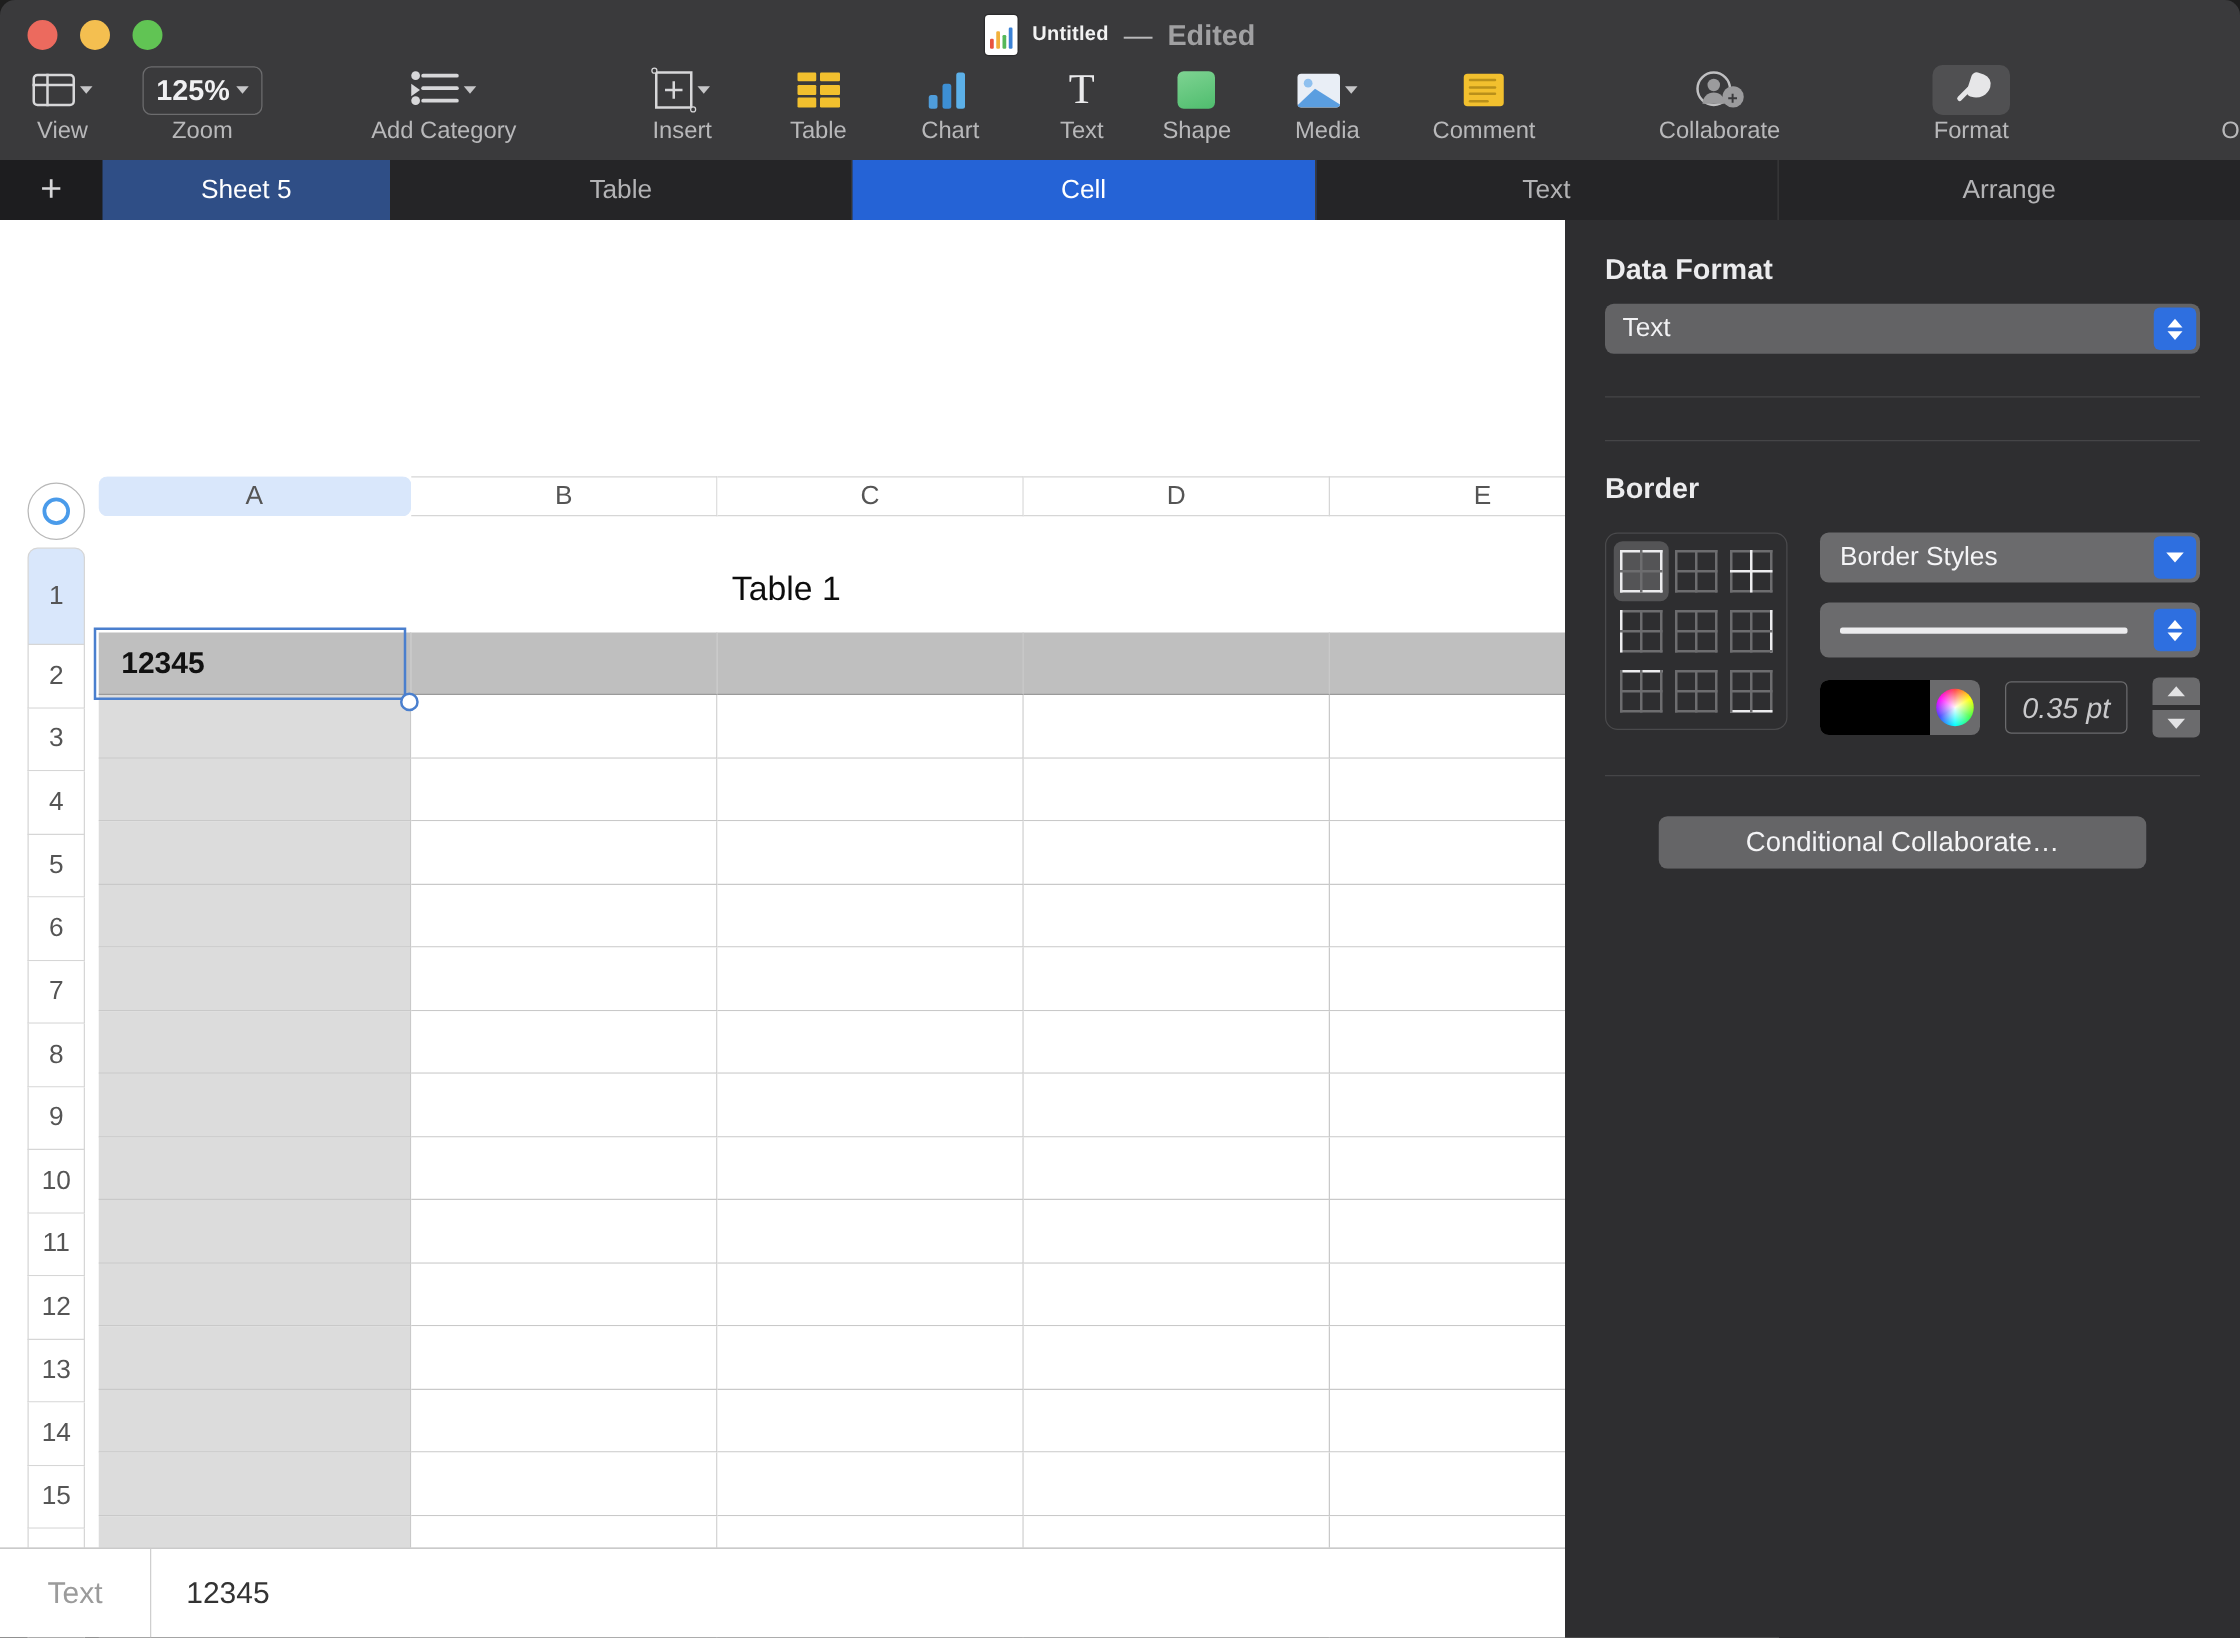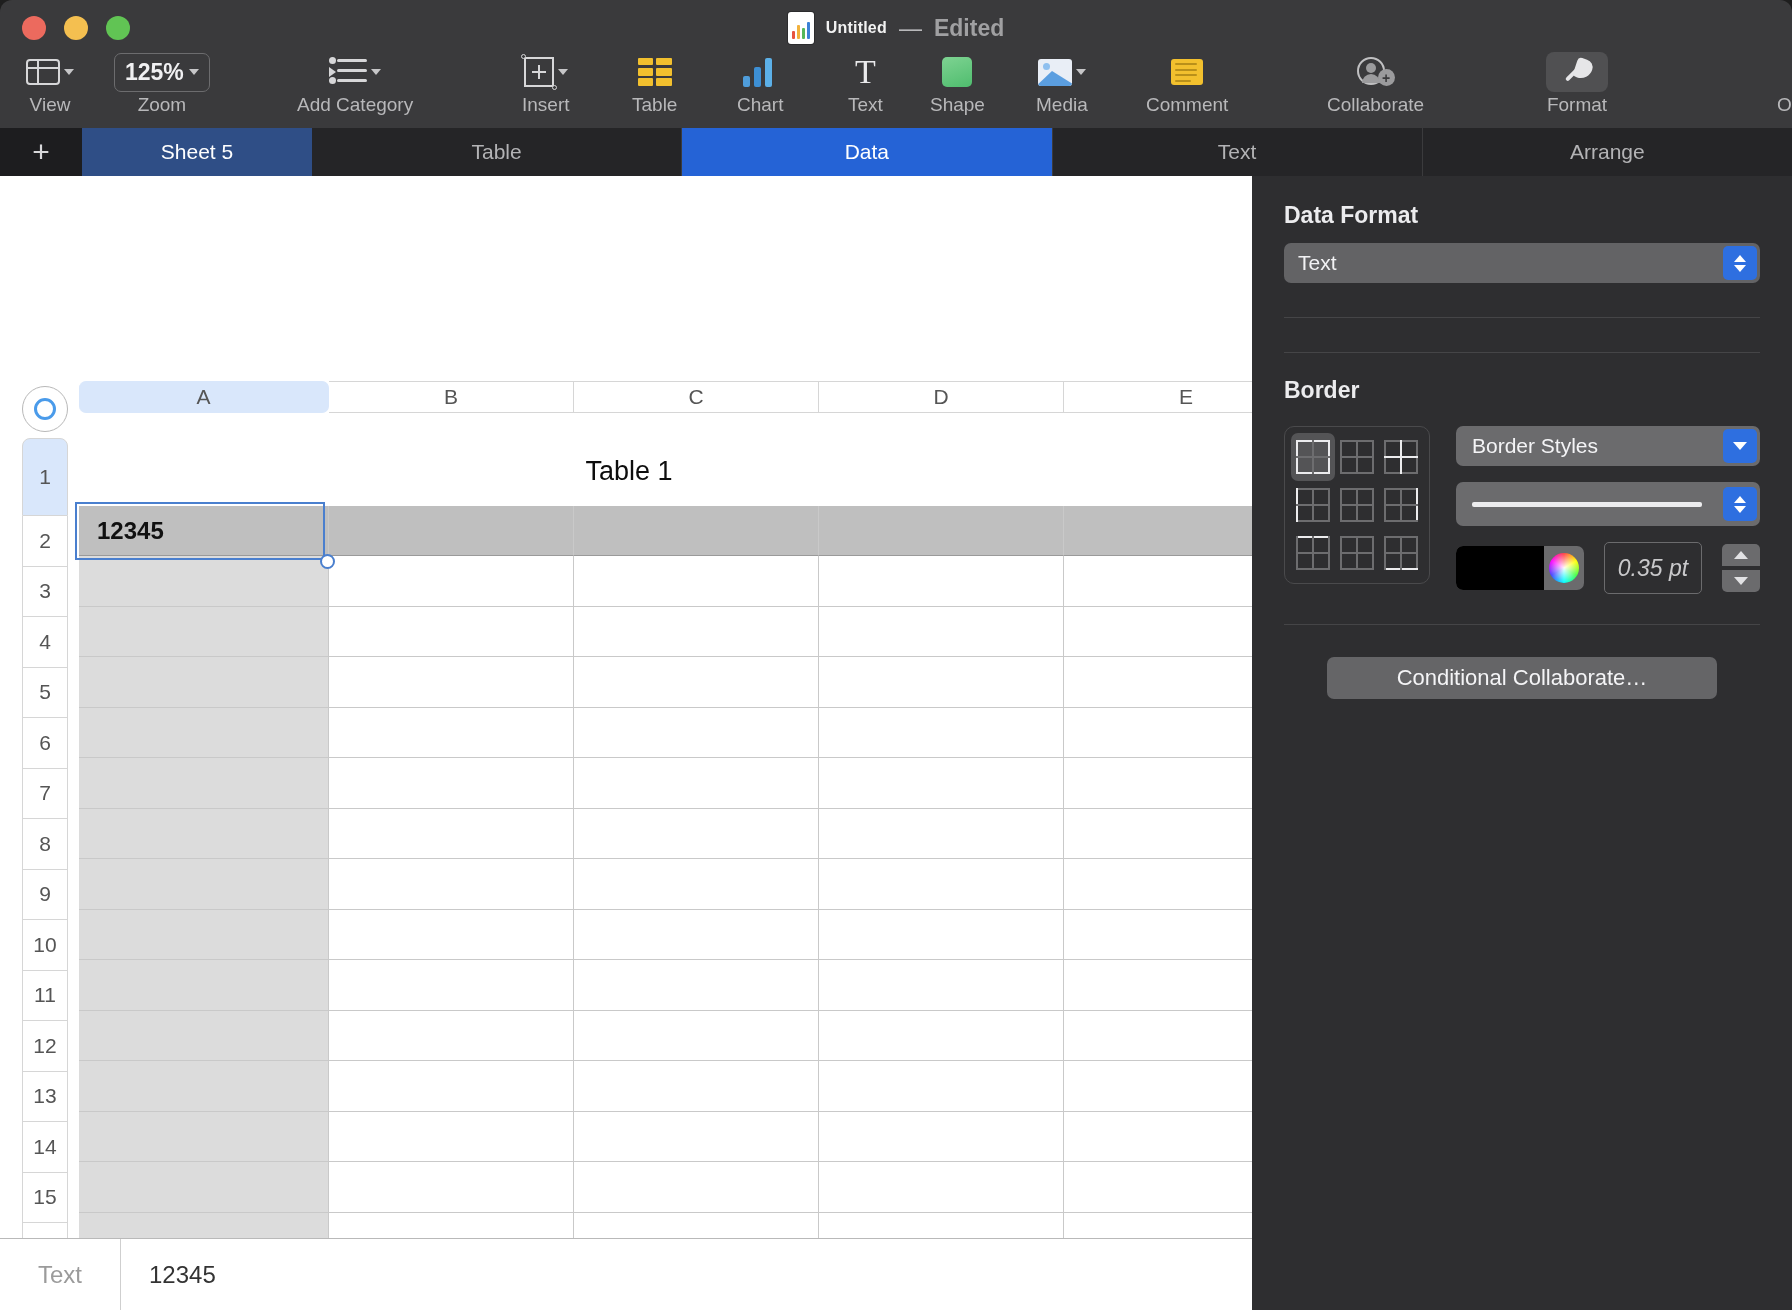--- a/index.html
+++ b/index.html
@@ -228,21 +228,21 @@
   .line-sel { position:relative; height:44px; background:#6b6b6d; border-radius:7px; display:flex; align-items:center; padding:0 50px 0 16px; }
   .line-sel .ln { width:230px; height:5px; background:#ececee; border-radius:2px; }
   .line-sel .stepper { top:5px; }
   .bottom-row { display:flex; align-items:center; gap:20px; }
   .color-well { width:128px; height:44px; border-radius:7px; background:#6b6b6d; display:flex; align-items:center; }
   .color-well .sw { width:88px; height:44px; background:#000; border-radius:7px 0 0 7px; }
   .color-well .wheel { width:30px; height:30px; border-radius:50%; margin-left:5px;
                        background:conic-gradient(#f44,#ff0,#4f4,#0ff,#44f,#f0f,#f44); position:relative; }
   .color-well .wheel::after { content:""; position:absolute; inset:0; border-radius:50%;
                               background:radial-gradient(circle at center, rgba(255,255,255,.95) 0%, rgba(255,255,255,0) 70%); }
-  .pt-field { width:98px; height:52px; border:1px solid #6b6b6d; border-radius:5px;
+  .pt-field { width:98px; height:42px; border:1px solid #6b6b6d; border-radius:5px;
               display:flex; align-items:center; justify-content:center; color:#c9c9cb;
               font-size:23px; font-style:italic; }
   .pt-steps { display:flex; flex-direction:column; gap:4px; }
   .pt-steps .sb { width:38px; height:22px; background:#6b6b6d; display:flex; align-items:center; justify-content:center; }
   .pt-steps .sb:first-child { border-radius:5px 5px 0 0; }
   .pt-steps .sb:last-child  { border-radius:0 0 5px 5px; }
   .pt-steps .u { width:0;height:0;border-left:7px solid transparent;border-right:7px solid transparent;border-bottom:8px solid #e2e2e4; }
   .pt-steps .d { width:0;height:0;border-left:7px solid transparent;border-right:7px solid transparent;border-top:8px solid #e2e2e4; }
 
   .ch-btn { margin:32px auto 0 auto; width:390px; height:42px; background:#656567; border-radius:7px;
@@ -420,21 +420,21 @@
     </div>
   </div>
 
   <div style="display:flex; flex:0 0 48px;">
     <div class="sheetbar" style="width:1252px;">
       <div class="sheet-add">+</div>
       <div class="sheet-tab">Sheet 5</div>
     </div>
     <div class="insp-tabs" style="flex:1;">
       <div class="insp-tab">Table</div>
-      <div class="insp-tab active">Data</div>
+      <div class="insp-tab active">Cell</div>
       <div class="insp-tab">Text</div>
       <div class="insp-tab">Arrange</div>
     </div>
   </div>
 
   <div class="body">
 
     <div class="canvas">
 
       <div class="tbl-handle">

